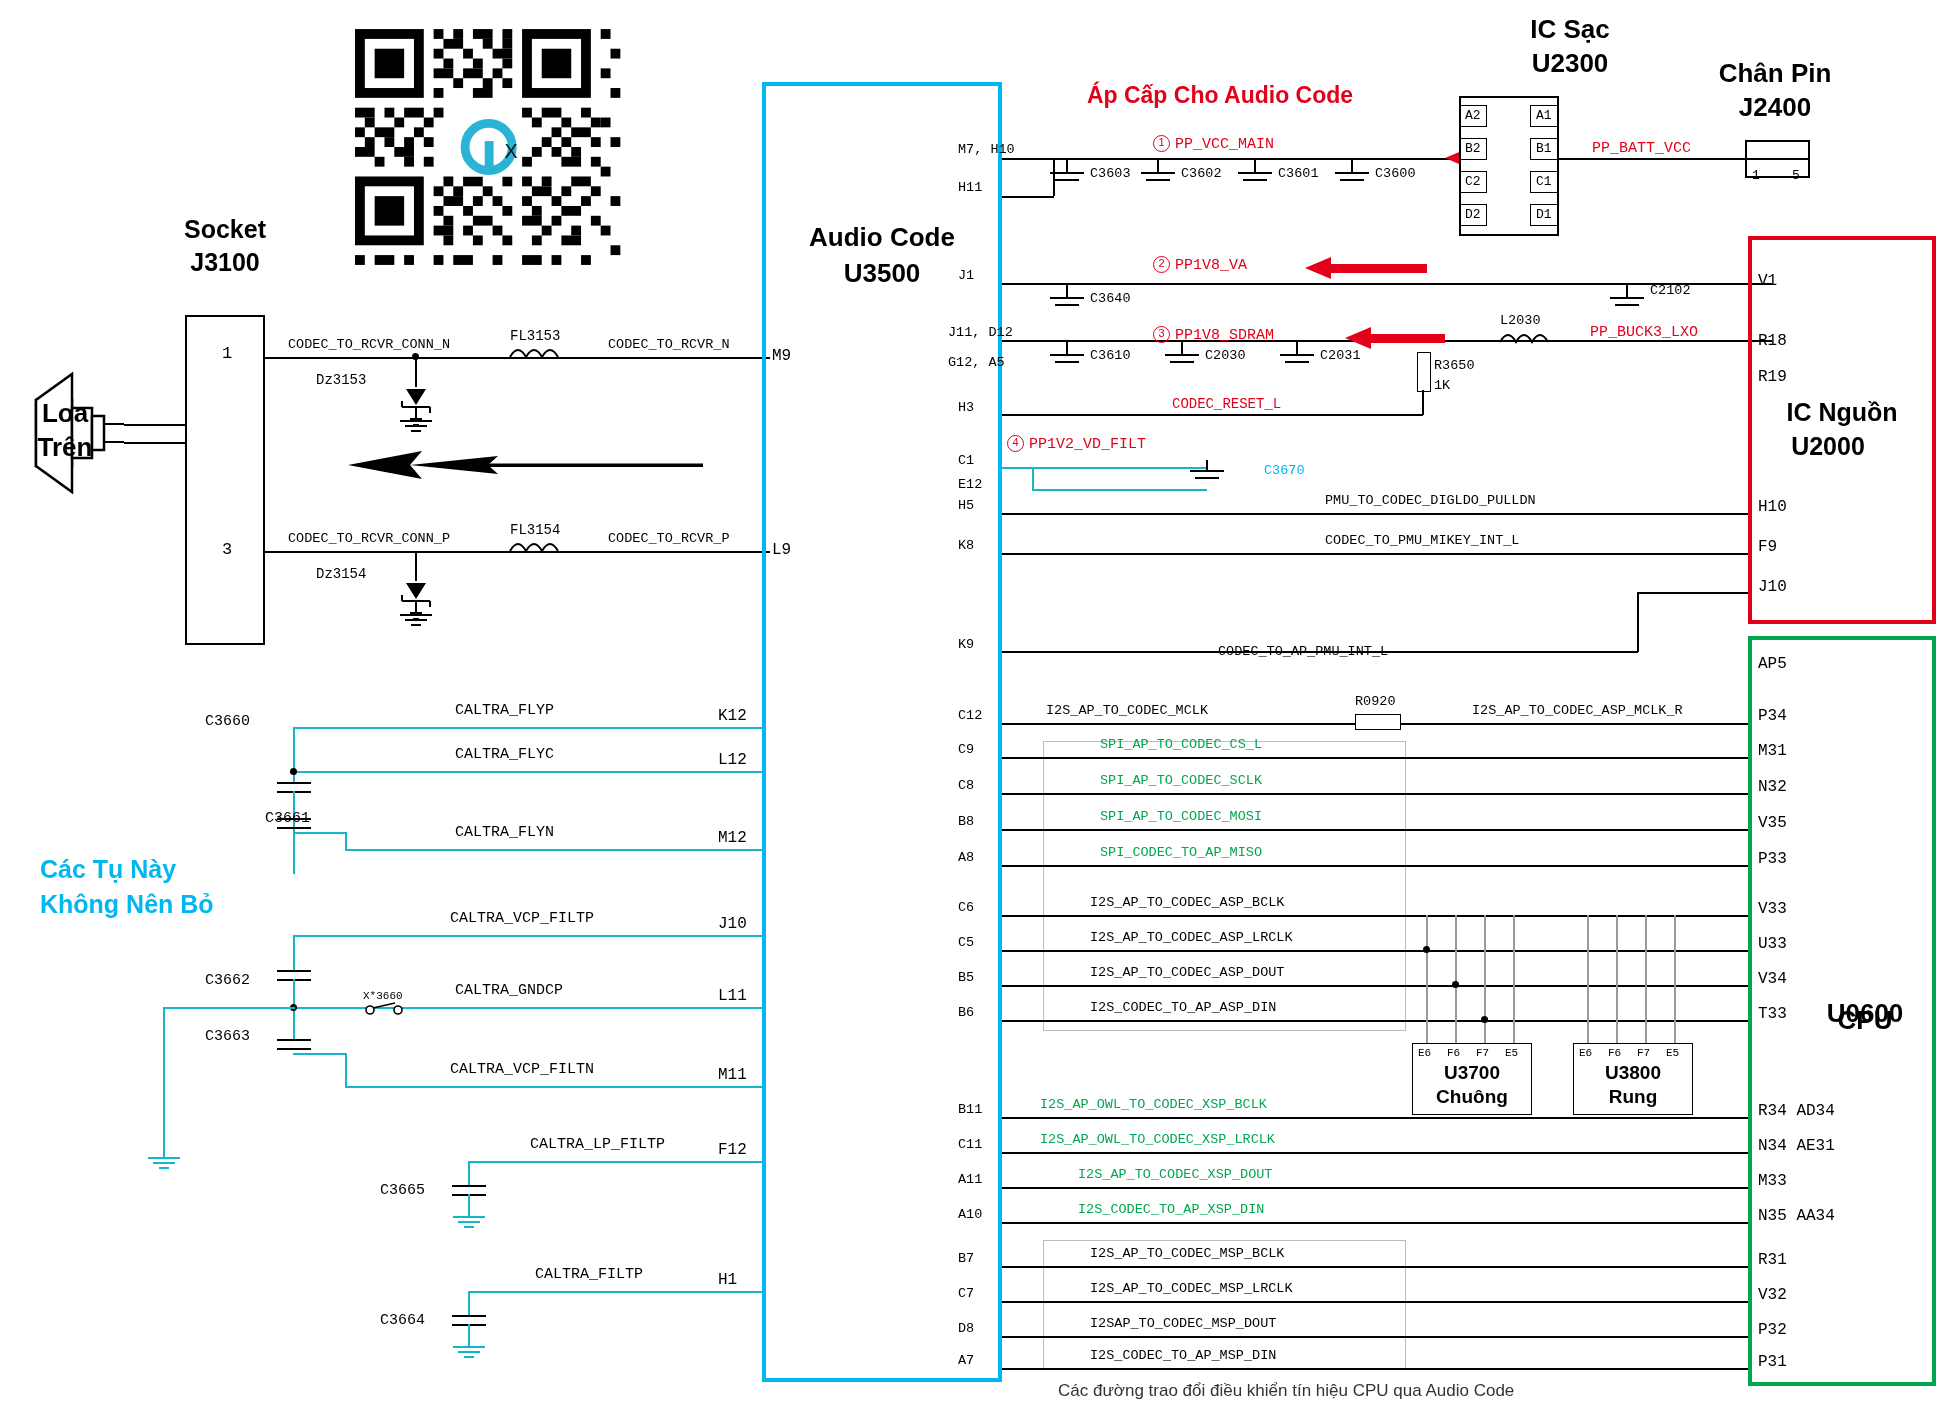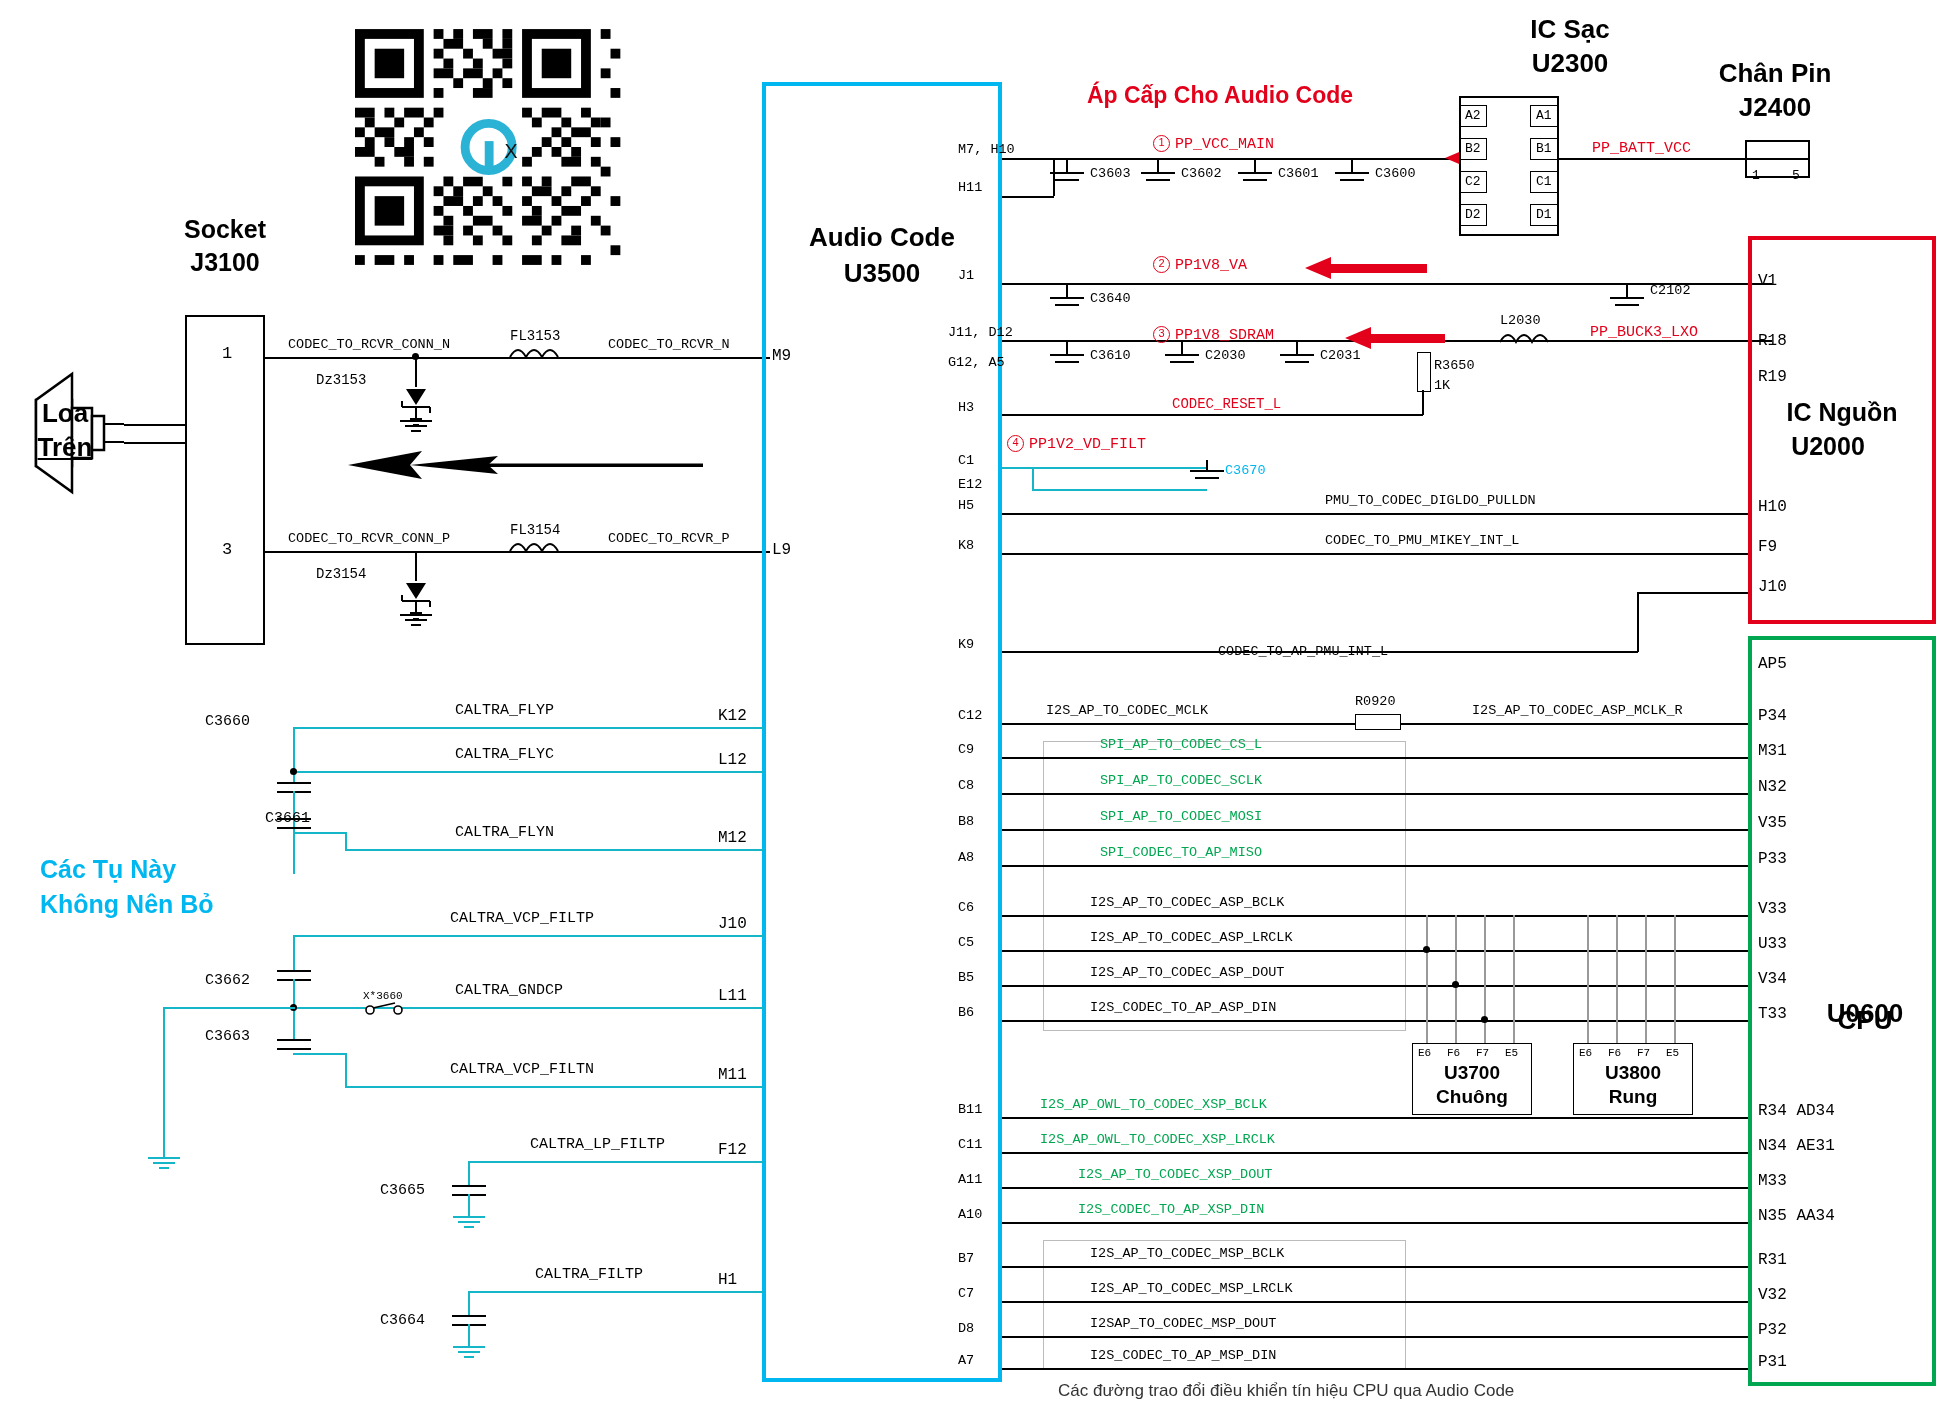--- a/index.html
+++ b/index.html
@@ -184,21 +184,21 @@
     <svg width="120" height="110">
       <polygon points="4,20 40,20 40,86 4,86" fill="none" stroke="#000" stroke-width="2.5"></polygon>
       <polygon points="4,20 4,86 40,112 40,-6" fill="#fff" stroke="#000" stroke-width="2.5"></polygon>
       <rect x="40" y="28" width="20" height="50" fill="#fff" stroke="#000" stroke-width="2.5"></rect>
       <rect x="60" y="36" width="12" height="34" fill="#fff" stroke="#000" stroke-width="2.5"></rect>
       <line x1="72" y1="44" x2="92" y2="44" stroke="#000" stroke-width="2"></line>
       <line x1="72" y1="62" x2="92" y2="62" stroke="#000" stroke-width="2"></line>
     </svg>
   </div>
   <div class="ttl" style="left:10px;top:398px;width:110px;font-size:26px;">Loa</div>
-  <div class="ttl" style="left:10px;top:432px;width:110px;font-size:26px;text-decoration:underline;">Trên</div>
+  <div class="ttl" style="left:10px;top:432px;width:110px;font-size:26px;">Trên</div>
 
   <div class="box" style="left:185px;top:315px;width:80px;height:330px;border:2.5px solid #000;background:#fff;"></div>
   <div class="ttl" style="left:155px;top:215px;width:140px;font-size:25px;">Socket</div>
   <div class="ttl" style="left:155px;top:248px;width:140px;font-size:25px;">J3100</div>
   <div class="pin" style="left:222px;top:344px;font-size:17px;">1</div>
   <div class="pin" style="left:222px;top:540px;font-size:17px;">3</div>
 
   <div class="line hl" style="left:124px;top:424px;width:62px;"></div>
   <div class="line hl" style="left:124px;top:442px;width:62px;"></div>
 
@@ -411,21 +411,21 @@
   <div class="linec" style="left:1002px;top:467px;width:205px;height:2px;"></div>
   <div class="linec" style="left:1032px;top:467px;width:2px;height:24px;"></div>
   <div class="linec" style="left:1032px;top:489px;width:175px;height:2px;"></div>
   <div class="numcirc" style="left:1007px;top:435px;">4</div>
   <div class="sig red" style="left:1029px;top:436px;font-size:15px;">PP1V2_VD_FILT</div>
   <div class="capg" style="left:1190px;top:460px;width:34px;height:40px;">
     <div class="stem" style="left:16px;top:0;height:10px;"></div>
     <div class="p1" style="left:0;top:10px;width:34px;"></div>
     <div class="p2" style="left:5px;top:17px;width:24px;"></div>
   </div>
-  <div class="sig cyan" style="left:1225px;top:463px;">C3670</div>
+  <div class="sig cyan" style="left:1264px;top:463px;">C3670</div>
 
   <div class="box" style="left:1748px;top:236px;width:188px;height:388px;border:4.5px solid #e2001a;background:transparent;"></div>
   <div class="ttl" style="left:1752px;top:398px;width:180px;font-size:25px;color:#000;">IC Nguồn</div>
   <div class="ttl" style="left:1752px;top:432px;width:152px;font-size:25px;color:#000;">U2000</div>
   <div class="pin" style="left:1758px;top:272px;font-size:16px;">V1</div>
   <div class="pin" style="left:1758px;top:332px;font-size:16px;">R18</div>
   <div class="pin" style="left:1758px;top:368px;font-size:16px;">R19</div>
 
   <div class="pin" style="left:958px;top:498px;">H5</div>
   <div class="line hl" style="left:1002px;top:513px;width:746px;"></div>

